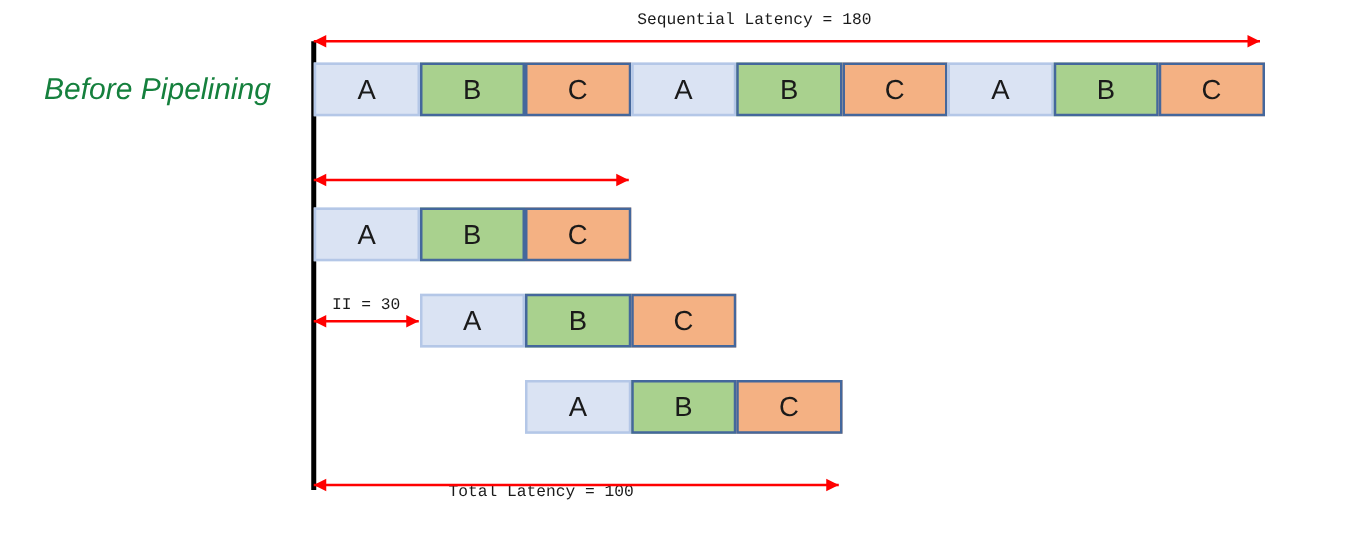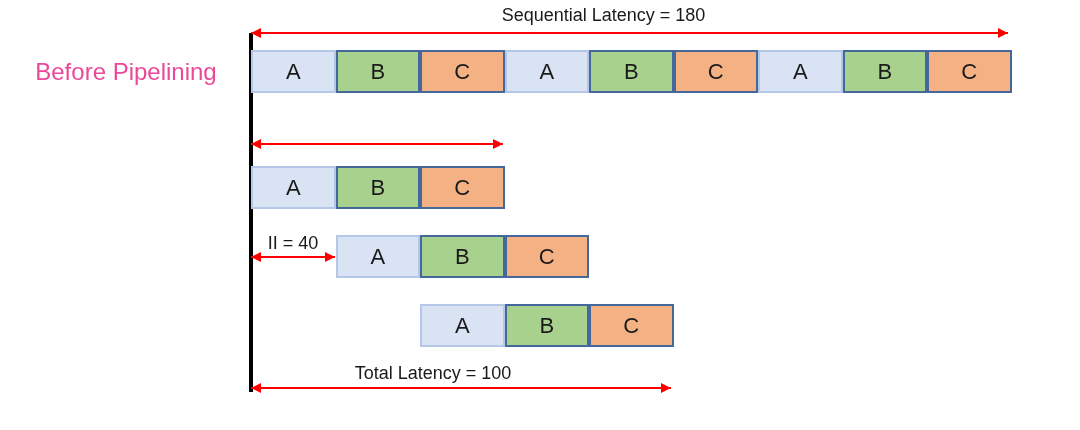--- a/index.html
+++ b/index.html
@@ -11,46 +11,48 @@
     position: relative;
     width: 1080px;
     height: 430px;
     background: #ffffff;
     overflow: hidden;
   }
   .side-label {
     position: absolute;
     font-size: 24px;
     line-height: 30px;
-    color: #ec4899;
+    color: #15803d;
     text-align: center;
     white-space: nowrap;
+    font-style: italic;
   }
   #before-label { left: 0px;  top: 57px;  width: 252px; }
   #after-label  { left: 16px; top: 173px; width: 252px; }
 
   .timeline {
     position: absolute;
     left: 249px; top: 33px;
     width: 4px; height: 359px;
     background: #000000;
   }
 
   .annot {
     position: absolute;
-    font-size: 18px;
+    font-size: 13px;
     line-height: 19px;
     color: #1a1a1a;
     text-align: center;
     white-space: nowrap;
+    font-family: Liberation Mono, monospace;
   }
   #seq-label   { left: 225px; top: 6px;   width: 757px; }
   #iter-label  { left: 251px; top: 121px; width: 252px; }
   #ii-label    { left: 251px; top: 234px; width: 84px; }
-  #total-label { left: 233px; top: 364px; width: 400px; }
+  #total-label { left: 233px; top: 384px; width: 400px; }
 
   .arrow {
     position: absolute;
     height: 2px;
     background: #ff0000;
   }
   .arrow::before {
     content: "";
     position: absolute;
     left: 0; top: -4px;
@@ -122,21 +124,21 @@
   </div>
 
   <div id="iter-arrow" class="arrow"></div>
 
   <div id="row-iter1" class="stage-row">
     <div class="stage a">A</div>
     <div class="stage b">B</div>
     <div class="stage c">C</div>
   </div>
 
-  <div id="ii-label" class="annot">II = 40</div>
+  <div id="ii-label" class="annot">II = 30</div>
   <div id="ii-arrow" class="arrow"></div>
 
   <div id="row-iter2" class="stage-row">
     <div class="stage a">A</div>
     <div class="stage b">B</div>
     <div class="stage c">C</div>
   </div>
 
   <div id="row-iter3" class="stage-row">
     <div class="stage a">A</div>

